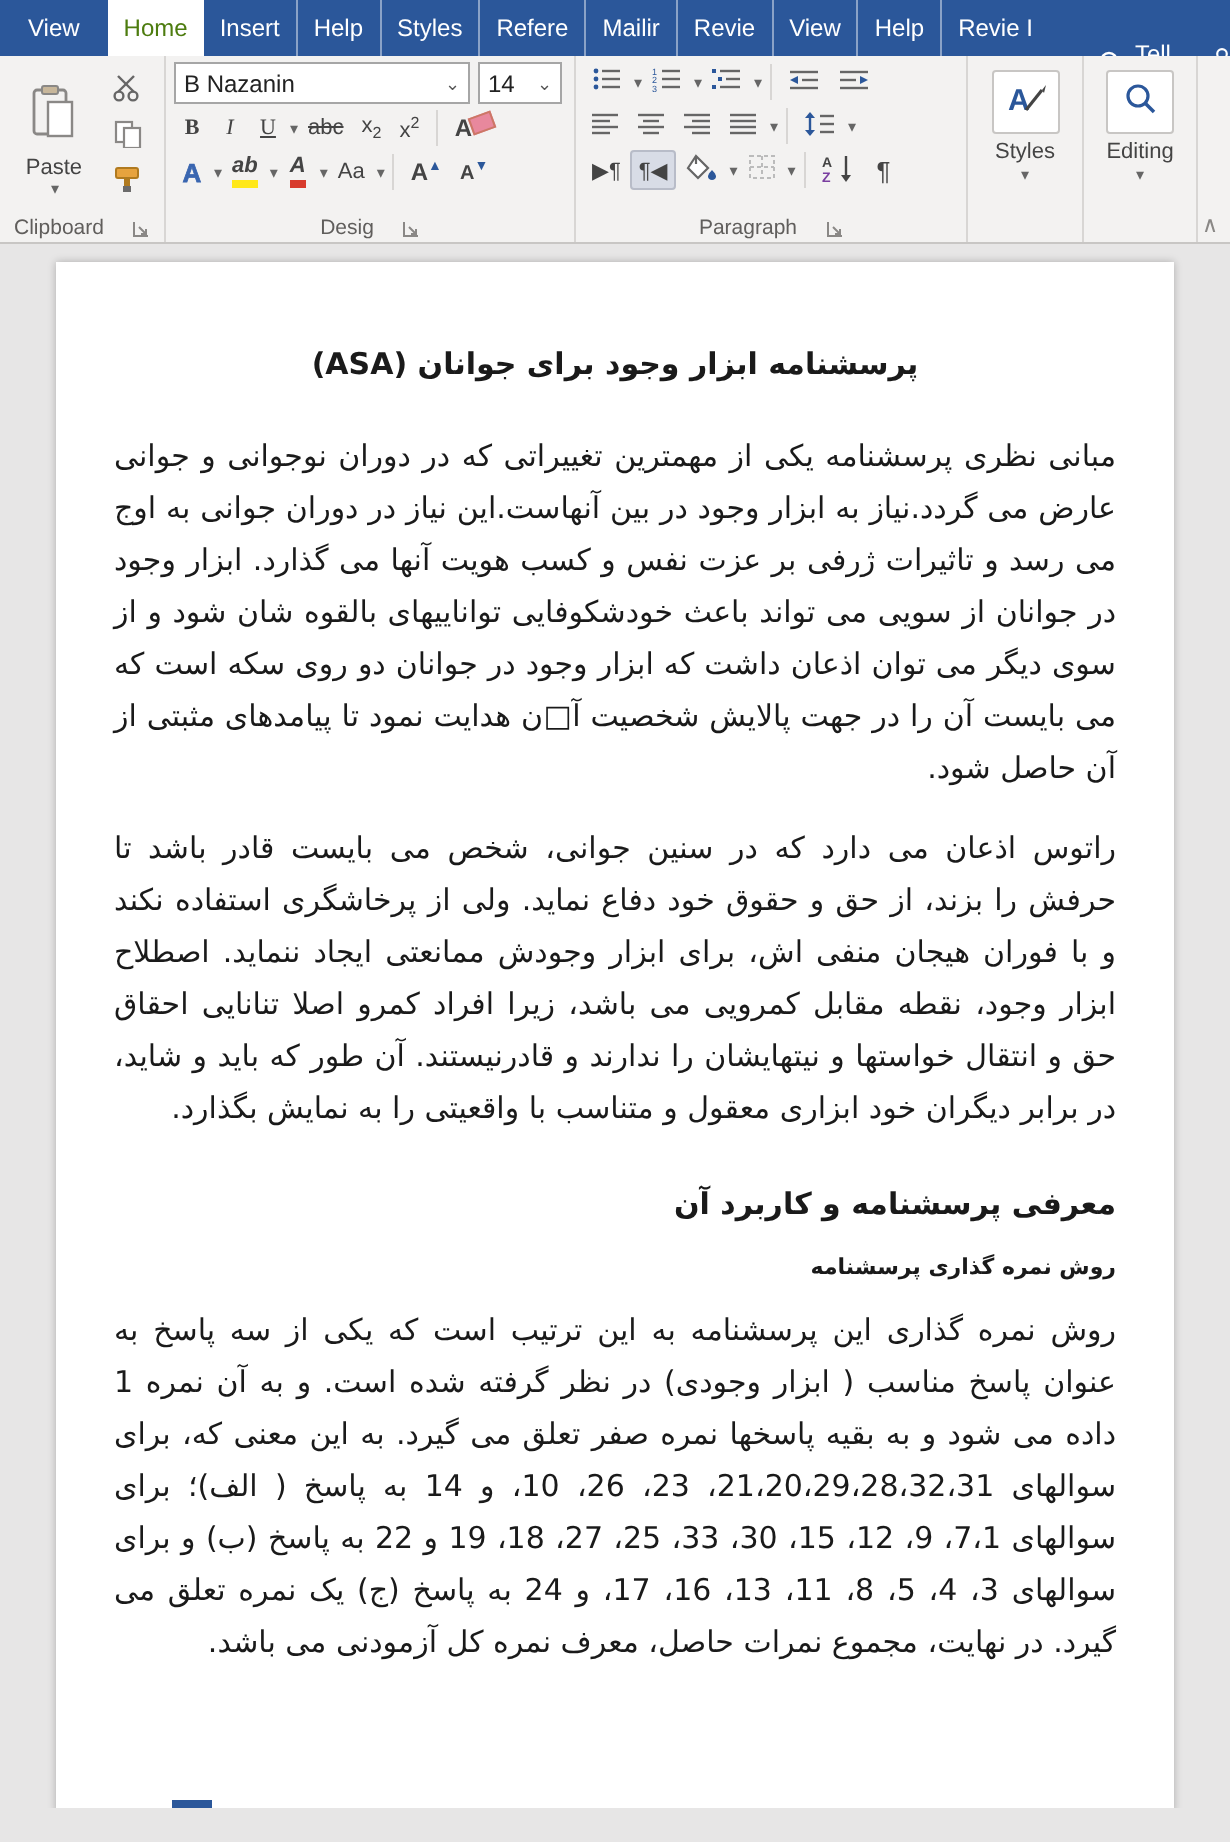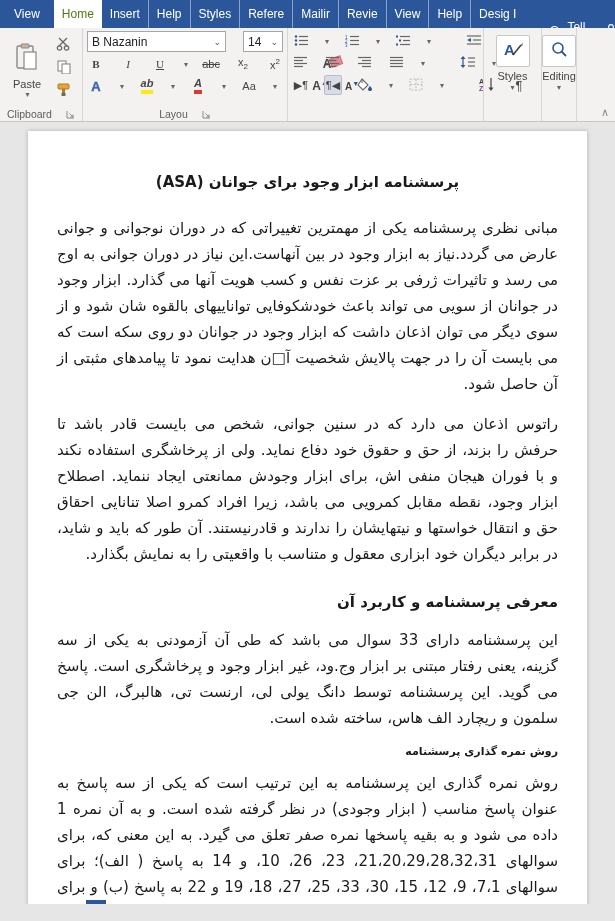--- a/index.html
+++ b/index.html
@@ -47,21 +47,21 @@
   .drop { font-size:8px; color:#666; margin-left:1px; }
   .minisep { width:1px; background:#d8d6d4; margin:1px 3px; align-self:stretch; }
 
   
   .clip-body { display:flex; gap:2px; }
   .paste-btn { display:flex; flex-direction:column; align-items:center; width:46px; padding-top:4px; }
   .paste-label { font-size:11px; color:#444; margin-top:3px; }
   .clip-col { display:flex; flex-direction:column; gap:3px; padding-top:4px; }
 
   
-  .font-row { display:flex; align-items:center; gap:14px; margin-bottom:2px; }
+  .font-row { display:flex; align-items:center; gap:1px; margin-bottom:2px; }
   .combo {
     display:flex; align-items:center; justify-content:space-between;
     background:#fff; border:1px solid #a6a6a6; height:21px; padding:0 4px; font-size:12px; color:#222;
   }
   .combo .chev { font-size:9px; color:#555; }
   .fname { width:148px; }
   .fsize { width:42px; margin-left:3px; }
   .g-b { font-weight:bold; font-family:"Liberation Serif", serif; }
   .g-i { font-style:italic; font-family:"Liberation Serif", serif; }
   .g-u { text-decoration:underline; font-family:"Liberation Serif", serif; }
@@ -114,21 +114,21 @@
     <div class="tab file">View</div>
     <div class="tab active">Home</div>
     <div class="tab after-active">Insert</div>
     <div class="tab sep">Help</div>
     <div class="tab sep">Styles</div>
     <div class="tab sep">Refere</div>
     <div class="tab sep">Mailir</div>
     <div class="tab sep">Revie</div>
     <div class="tab sep">View</div>
     <div class="tab sep">Help</div>
-    <div class="tab sep">Desig I</div>
+    <div class="tab sep">Revie I</div>
 
     <div class="tellme" style="margin-left:14px;">
       <span class="ico-svg">
         <svg width="13" height="15" viewBox="0 0 13 15">
             <circle cx="6.5" cy="5.5" r="4" fill="none" stroke="#fff" stroke-width="1.2"></circle>
             <line x1="4.5" y1="11" x2="8.5" y2="11" stroke="#fff" stroke-width="1.2"></line>
             <line x1="5" y1="13" x2="8" y2="13" stroke="#fff" stroke-width="1.2"></line>
           </svg>
       </span>
       <span>Tell me</span>
@@ -252,21 +252,21 @@
         <span class="drop">▾</span>
         <div class="minisep"></div>
         <div class="btn grow">
             <span>A<sup>▲</sup></span>
           </div>
         <div class="btn grow">
             <span style="font-size:10px;">A<sup>▼</sup></span>
           </div>
       </div>
       <div class="glabel">
-        <span>Layou</span>
+        <span>Desig</span>
         <span class="launcher">
           <svg viewBox="0 0 9 9">
               <path d="M1 1 V8 H8" fill="none" stroke="#8a8886" stroke-width="1"></path>
               <path d="M3.5 3.5 L7 7 M7 4.5 V7 H4.5" fill="none" stroke="#8a8886" stroke-width="1"></path>
             </svg>
         </span>
       </div>
     </div>
 
     <div class="rgroup" style="width:196px;">
@@ -425,41 +425,50 @@
                   <text x="0" y="14" font-size="7" font-weight="bold" fill="#7a3fa0">Z</text>
                   <line x1="12" y1="1" x2="12" y2="11" stroke="#444" stroke-width="1.2"></line>
                   <path d="M12 14 L9.5 10.5 H14.5 Z" fill="#444"></path>
                 </svg>
             </span>
           </div>
           <div class="btn">
             <span style="font-size:13px; color:#444;">¶</span>
           </div>
         </div>
+      </div>
+      <div class="glabel">
+        <span>Paragraph</span>
+        <span class="launcher">
+          <svg viewBox="0 0 9 9">
+              <path d="M1 1 V8 H8" fill="none" stroke="#8a8886" stroke-width="1"></path>
+              <path d="M3.5 3.5 L7 7 M7 4.5 V7 H4.5" fill="none" stroke="#8a8886" stroke-width="1"></path>
+            </svg>
+        </span>
       </div>
     </div>
 
     <div class="rgroup" style="width:58px;">
       <div class="bigbtn">
         <div class="bigicon">
           <span class="ico-svg">
             <svg width="22" height="22" viewBox="0 0 22 22">
                 <text x="2" y="16" font-size="15" font-weight="bold" fill="#2b579a">A</text>
                 <line x1="11" y1="16" x2="19" y2="6" stroke="#444" stroke-width="1.6"></line>
                 <path d="M19 6 L21 3.5 L20 7.5 Z" fill="#444"></path>
               </svg>
           </span>
         </div>
         <span class="biglabel">Styles</span>
         <span class="bigdrop">▾</span>
       </div>
       <div class="glabel"></div>
     </div>
 
-    <div class="rgroup" style="width:36px; border-right:1px solid #d8d6d4;">
+    <div class="rgroup" style="width:58px; border-right:1px solid #d8d6d4;">
       <div class="bigbtn">
         <div class="bigicon">
           <span class="ico-svg">
             <svg width="20" height="20" viewBox="0 0 20 20">
                 <circle cx="9" cy="8" r="5" fill="none" stroke="#2b579a" stroke-width="1.6"></circle>
                 <line x1="12.5" y1="11.5" x2="17" y2="16" stroke="#2b579a" stroke-width="1.8"></line>
               </svg>
           </span>
         </div>
         <span class="biglabel">Editing</span>
@@ -470,21 +479,20 @@
 
     <span class="collapse">∧</span>
   </div>
 
   <div class="docarea">
     <div class="page">
       <div class="doc-title">پرسشنامه ابزار وجود برای جوانان (ASA)</div>
       <p class="doc-p">مبانی نظری پرسشنامه یکی از مهمترین تغییراتی که در دوران نوجوانی و جوانی عارض می گردد.نیاز به ابزار وجود در بین آنهاست.این نیاز در دوران جوانی به اوج می رسد و تاثیرات ژرفی بر عزت نفس و کسب هویت آنها می گذارد. ابزار وجود در جوانان از سویی می تواند باعث خودشکوفایی تواناییهای بالقوه شان شود و از سوی دیگر می توان اذعان داشت که ابزار وجود در جوانان دو روی سکه است که می بایست آن را در جهت پالایش شخصیت آ□ن هدایت نمود تا پیامدهای مثبتی از آن حاصل شود.</p>
       <p class="doc-p">راتوس اذعان می دارد که در سنین جوانی، شخص می بایست قادر باشد تا حرفش را بزند، از حق و حقوق خود دفاع نماید. ولی از پرخاشگری استفاده نکند و با فوران هیجان منفی اش، برای ابزار وجودش ممانعتی ایجاد ننماید. اصطلاح ابزار وجود، نقطه مقابل کمرویی می باشد، زیرا افراد کمرو اصلا تنانایی احقاق حق و انتقال خواستها و نیتهایشان را ندارند و قادرنیستند. آن طور که باید و شاید، در برابر دیگران خود ابزاری معقول و متناسب با واقعیتی را به نمایش بگذارد.</p>
       <div class="doc-h2">معرفی پرسشنامه و کاربرد آن</div>
-      <p class="doc-p">این پرسشنامه دارای 33 سوال می باشد که طی آن  آزمودنی به یکی از سه گزینه، یعنی رفتار مبتنی بر ابزار وج.ود، غیر ابزار وجود و پرخاشگری است. پاسخ می گوید. این پرسشنامه توسط دانگ یولی لی، ارنست تی، هالبرگ، الن جی سلمون و ریچارد الف هاس، ساخته شده است.</p>
       <div class="doc-h3">روش نمره گذاری پرسشنامه</div>
       <p class="doc-p">روش نمره گذاری این پرسشنامه به این ترتیب است که یکی از سه پاسخ به عنوان پاسخ مناسب ( ابزار وجودی) در نظر گرفته شده است. و به آن نمره 1 داده می شود و به بقیه پاسخها نمره صفر تعلق می گیرد. به این  معنی که، برای سوالهای 21،20،29،28،32،31، 23، 26، 10، و 14 به پاسخ ( الف)؛ برای سوالهای 7،1، 9، 12، 15، 30، 33، 25، 27، 18، 19 و 22 به پاسخ (ب) و برای سوالهای 3، 4، 5، 8، 11، 13، 16، 17، و 24 به پاسخ (ج) یک نمره تعلق می گیرد. در نهایت، مجموع نمرات حاصل، معرف نمره کل آزمودنی می باشد.</p>
     </div>
     <div class="blue-chip"></div>
     <div class="bottombar"></div>
   </div>
 
 </div>
 
 </body></html>

